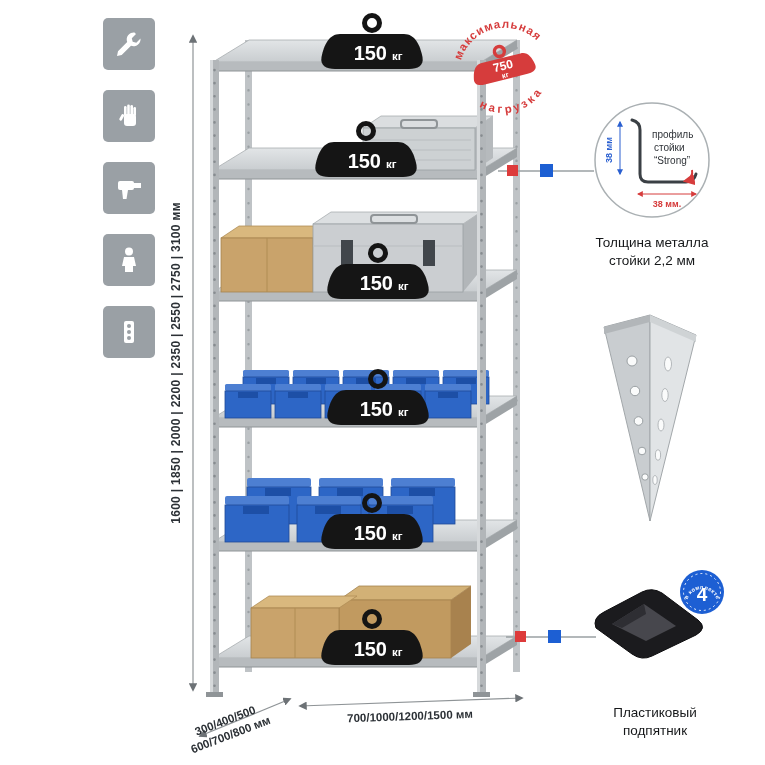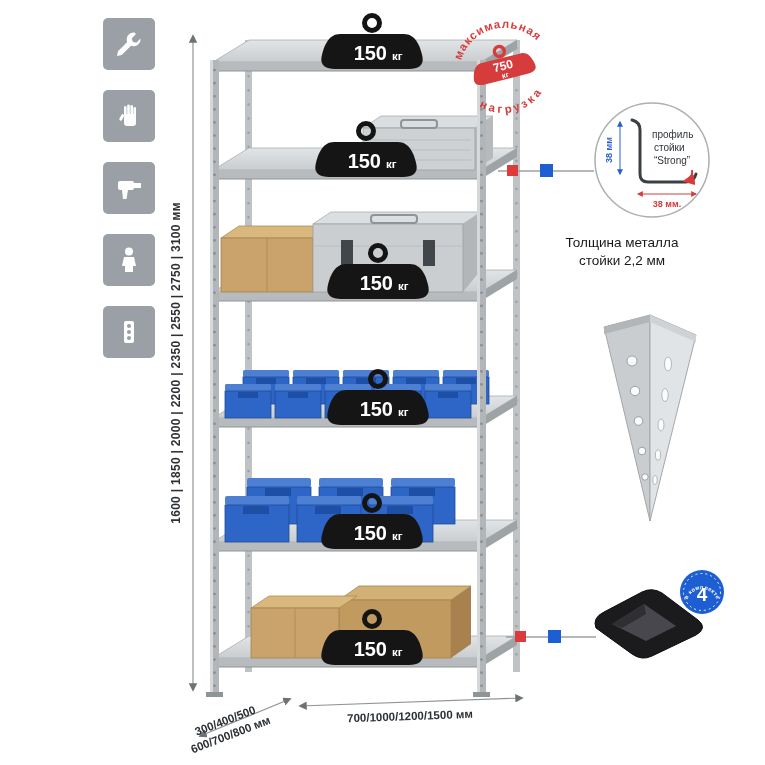--- a/index.html
+++ b/index.html
@@ -17,21 +17,21 @@
   #heightLabel{left:176px;top:363px;font-size:12px;letter-spacing:.3px;
                transform:translate(-50%,-50%) rotate(-90deg);}
   #depthLabel{left:228px;top:728px;font-size:11.5px;line-height:1.3;text-align:center;
               transform:translate(-50%,-50%) rotate(-21deg);}
   #widthLabel{left:410px;top:716px;font-size:11.5px;
               transform:translate(-50%,-50%) rotate(-2deg);}
 
   
   .caption{position:absolute;color:#16181a;font-size:13.5px;line-height:1.35;text-align:center;
            transform:translate(-50%,-50%);white-space:nowrap;}
-  #profileCaption{left:622px;top:252px;}
+  #profileCaption{left:652px;top:252px;}
   #footCaption{left:655px;top:722px;}
 
   
   .wv{font-family:"Liberation Sans",sans-serif;font-weight:700;font-size:20px;fill:#fff;}
   .wu{font-family:"Liberation Sans",sans-serif;font-weight:700;font-size:11.5px;fill:#fff;}
   .stampTxtT{font-family:"Liberation Sans",sans-serif;font-weight:700;font-size:11.5px;fill:#d63c3c;letter-spacing:1px;}
   .stampTxtB{font-family:"Liberation Sans",sans-serif;font-weight:700;font-size:11.5px;fill:#d63c3c;letter-spacing:3px;}
   .stampVal{font-family:"Liberation Sans",sans-serif;font-weight:700;font-size:12px;fill:#fff;}
   .stampUnit{font-family:"Liberation Sans",sans-serif;font-weight:700;font-size:7.5px;fill:#fff;}
   .profLbl{font-family:"Liberation Sans",sans-serif;font-size:10px;fill:#2f3338;}
@@ -344,14 +344,18 @@
 <div id="depthLabel" class="dim-label">
   <div>300/400/500</div>
   <div>600/700/800 мм</div>
 </div>
 <div id="widthLabel" class="dim-label">700/1000/1200/1500 мм</div>
 
 <div id="profileCaption" class="caption">
   <div>Толщина металла</div>
   <div>стойки 2,2 мм</div>
 </div>
+<div id="footCaption" class="caption">
+  <div>Пластиковый</div>
+  <div>подпятник</div>
+</div>
 
 </div>
 
 </body></html>

